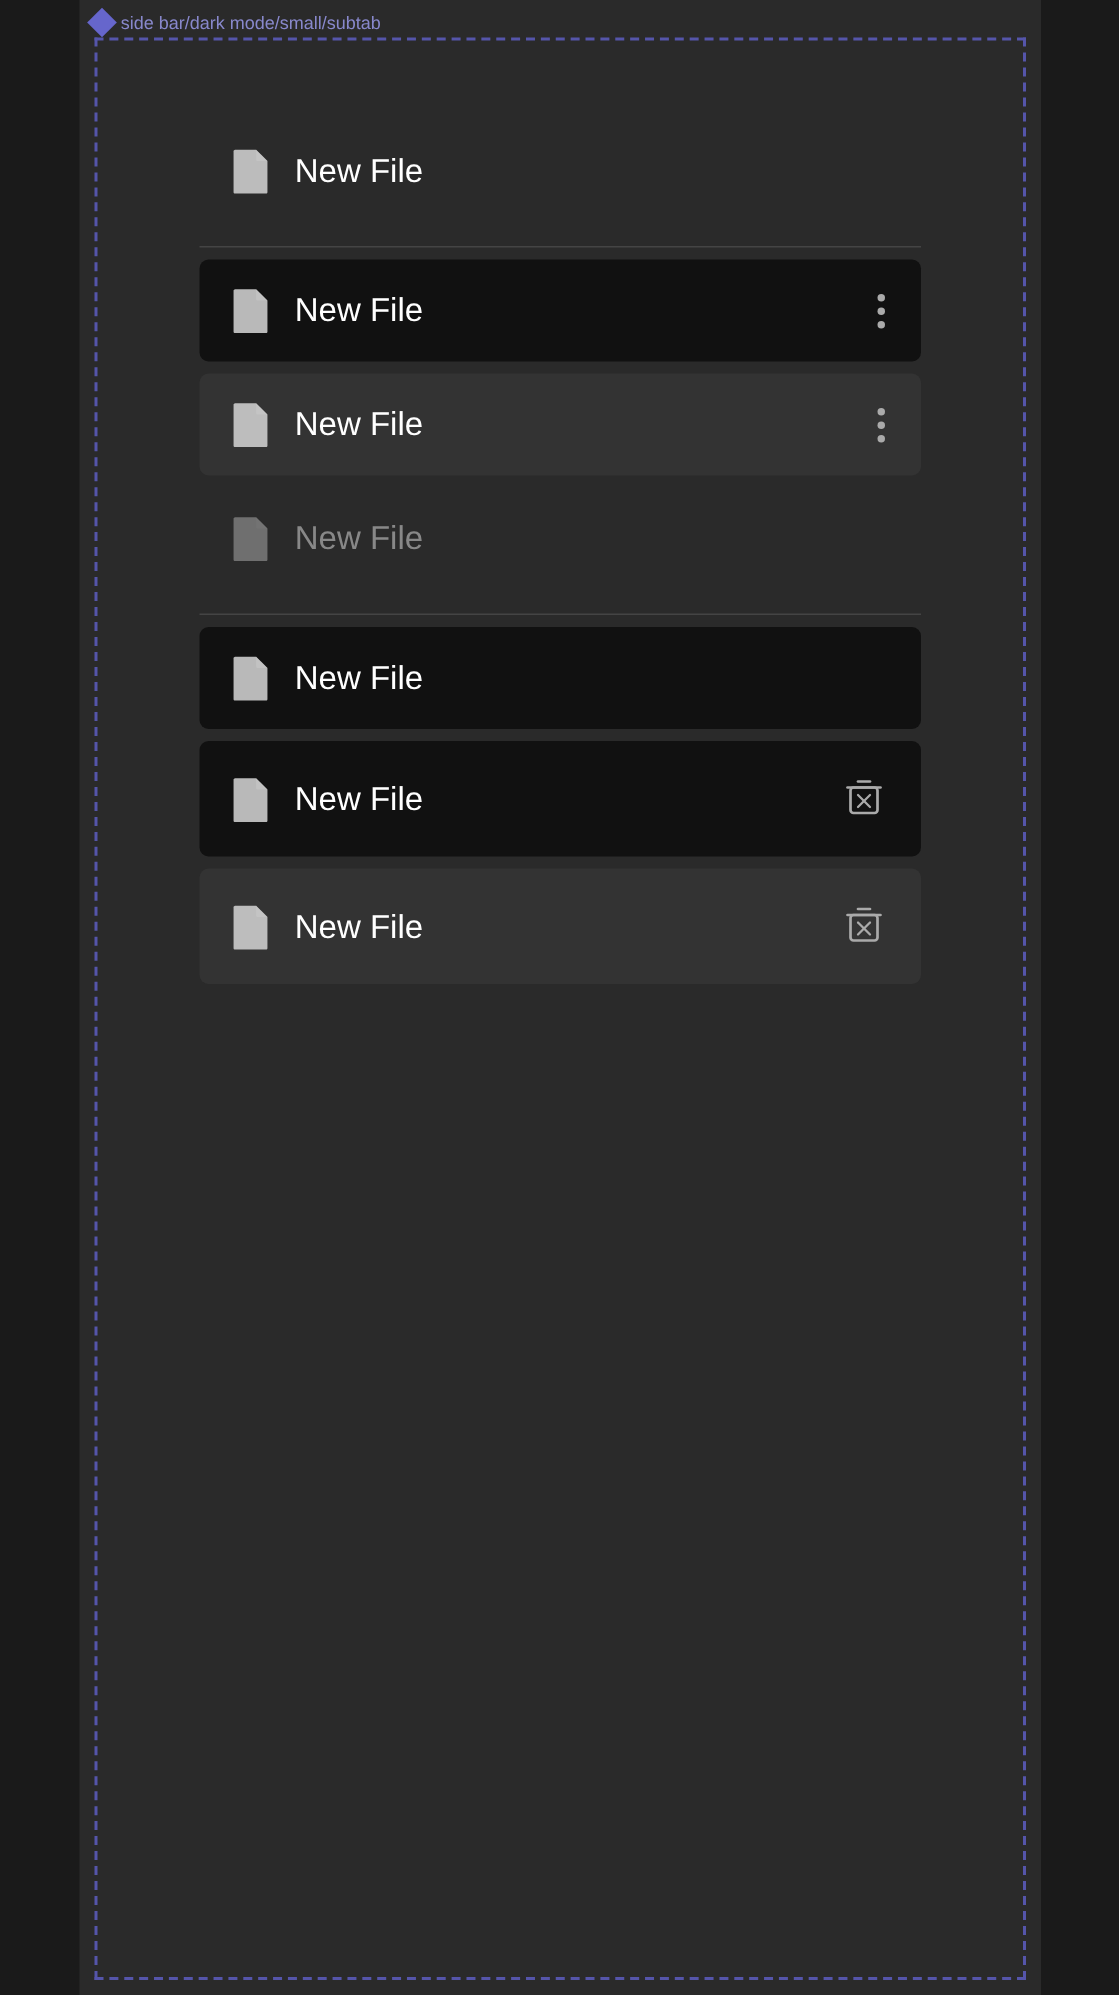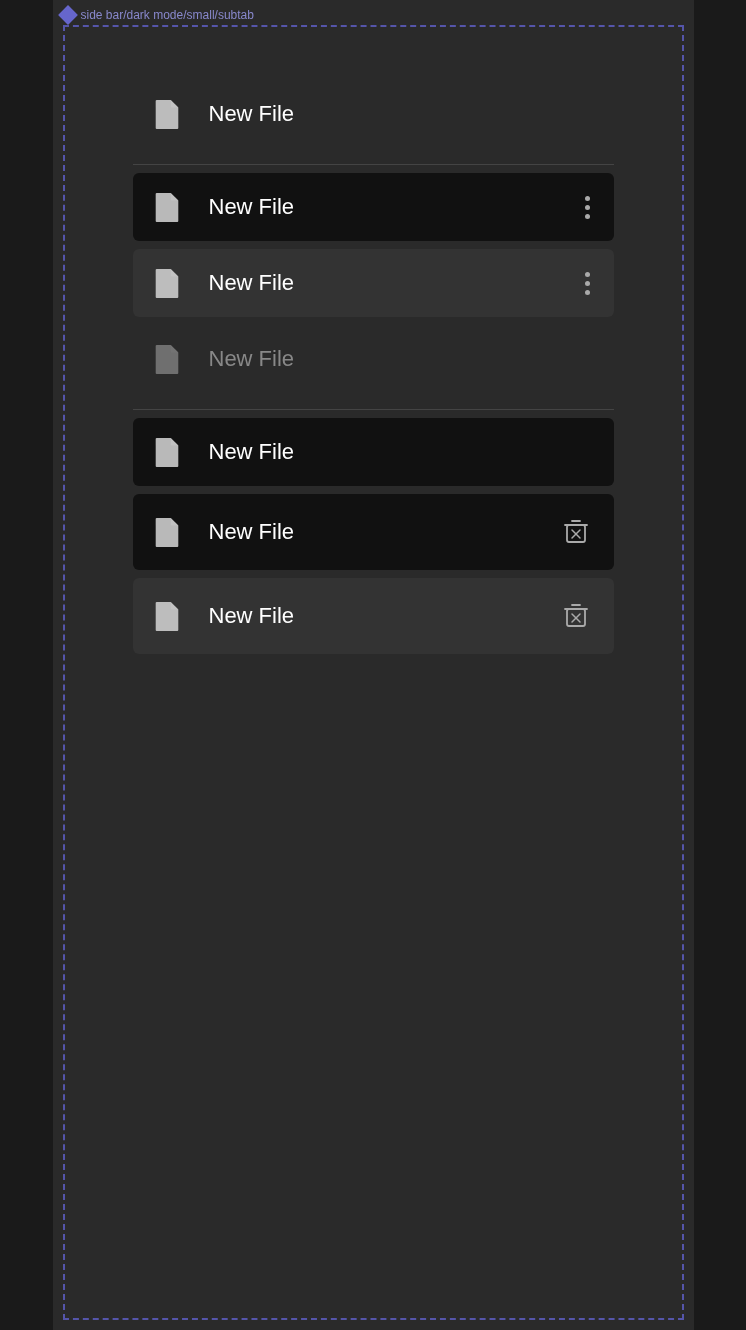--- a/index.html
+++ b/index.html
@@ -71,21 +71,21 @@
       justify-content: space-between;
       padding: 18px 20px;
       border-radius: 6px;
       cursor: pointer;
       position: relative;
     }
 
     .sidebar-item .item-left {
       display: flex;
       align-items: center;
-      gap: 28px;
+      gap: 16px;
       justify-content: flex-end;
     }
 
     .sidebar-item .item-label {
       font-size: 22px;
       font-weight: 500;
       color: #ffffff;
     }
 
     

